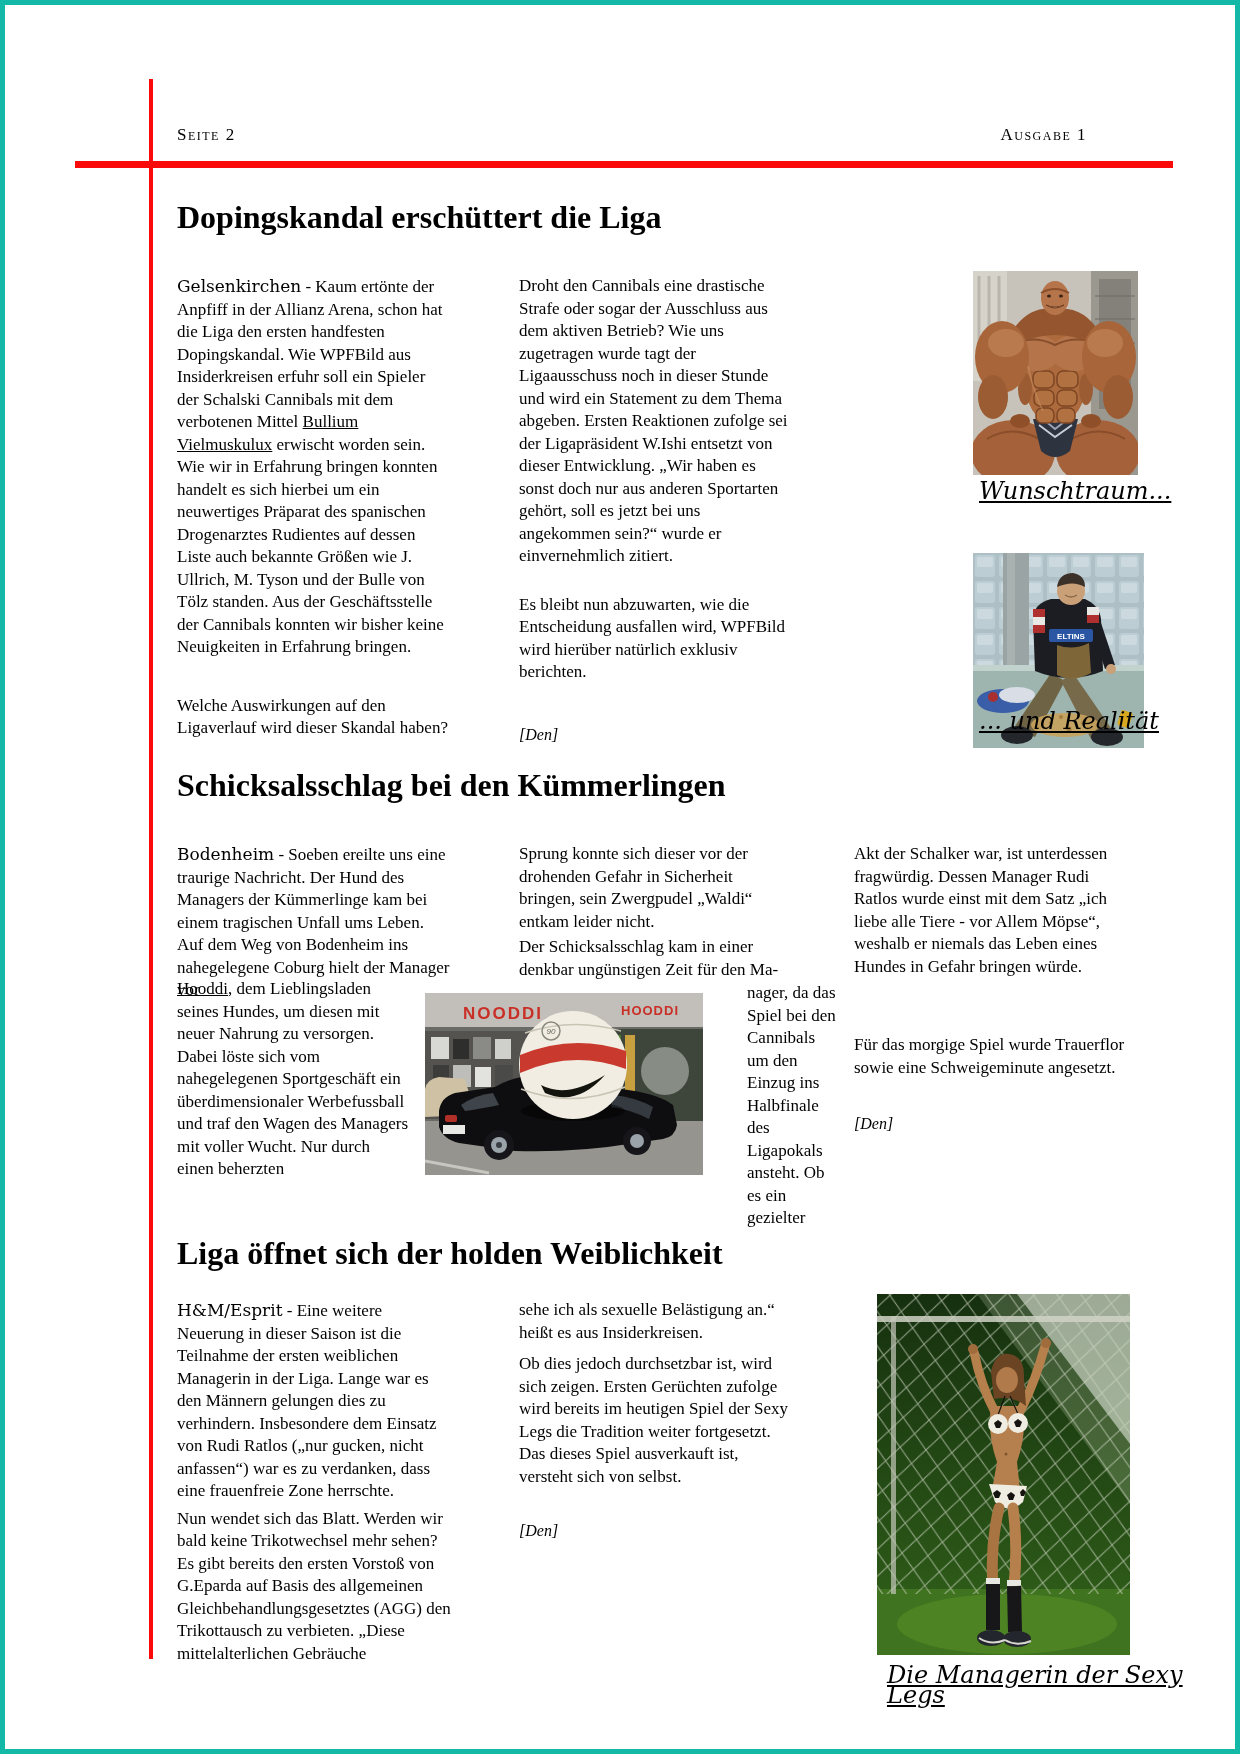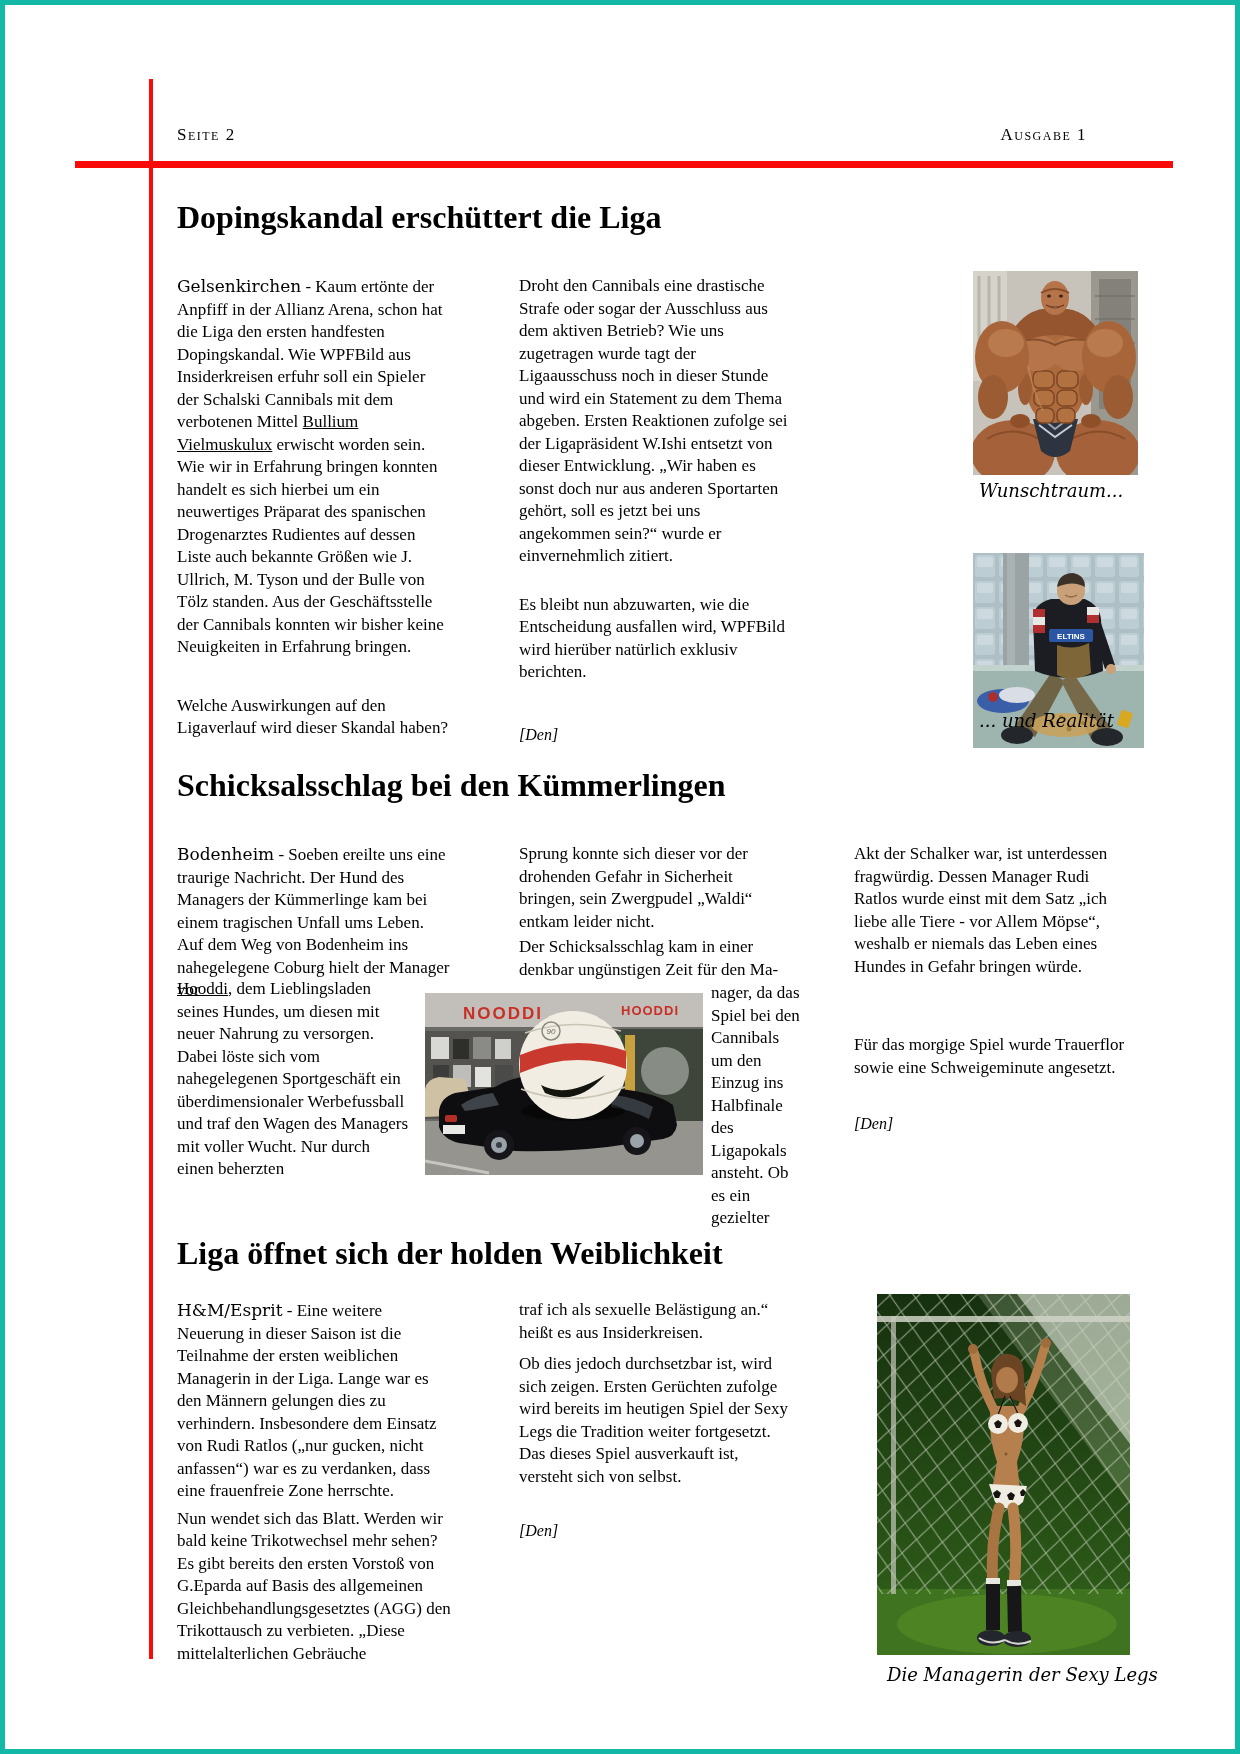--- a/index.html
+++ b/index.html
@@ -20,38 +20,38 @@
   .col p{margin:0;}
   #a1-col1{left:172px;top:270px;width:272px;}
   #a1-col2{left:514px;top:270px;width:272px;}
   #a1-col1 .p2{margin-top:36px;}
   #a1-col2 .p2{margin-top:26px;}
   #a1-col2 .sig{margin-top:40px;}
   #a2-col1a{left:172px;top:838px;width:274px;}
   #a2-col1b{left:172px;top:973px;width:234px;}
   #a2-col2a{left:514px;top:838px;width:274px;}
   #a2-col2a .p2{margin-top:3px;}
-  #a2-col2b{left:706px;top:977px;width:92px;}
+  #a2-col2b{left:742px;top:977px;width:92px;}
   #a2-col3{left:849px;top:838px;width:280px;}
   #a2-col3 .p2{margin-top:56px;}
   #a2-col3 .sig{margin-top:34px;}
   #a3-col1{left:172px;top:1294px;width:274px;}
   #a3-col1 .p2{margin-top:5px;}
   #a3-col2{left:514px;top:1294px;width:274px;}
   #a3-col2 .p2{margin-top:9px;}
   #a3-col2 .sig{margin-top:32px;}
   .dateline{font-family:"DejaVu Serif",serif;}
   .u{text-decoration:underline;}
   .sig{font-style:italic;font-size:16px;}
   .figure{position:absolute;margin:0;line-height:0;}
   #a1-fig1{left:968px;top:266px;}
   #a1-fig2{left:968px;top:507px;margin-top:41px;}
   #a2-fig{left:420px;top:988px;}
   #a3-fig{left:872px;top:1289px;}
-  .caption{position:absolute;font-family:"DejaVu Serif",serif;font-style:italic;font-size:18px;line-height:20px;}
+  .caption{position:absolute;font-family:"DejaVu Serif",serif;font-style:italic;font-size:24px;line-height:20px;text-decoration:underline;}
   #a1-cap1{left:974px;top:476px;}
   #a1-cap2{left:974px;top:706px;text-align:right;}
   #a3-cap{left:882px;top:1660px;}
 </style>
 </head>
 <body>
 
 <div class="page">
 
   <div class="rule vline" style="background: rgb(251, 10, 10);"></div>
@@ -256,21 +256,21 @@
   </div>
 
   <h1 id="a3-title">Liga öffnet sich der holden Weiblichkeit</h1>
 
   <div class="col" id="a3-col1">
     <p class="p1"><span class="dateline">H&amp;M/Esprit</span><span> - Eine weitere Neuerung in dieser Saison ist die Teilnahme der ersten weiblichen Managerin in der Liga. Lange war es den Männern gelungen dies zu verhindern. Insbesondere dem Einsatz von Rudi Ratlos („nur gucken, nicht anfassen“) war es zu verdanken, dass eine frauenfreie Zone herrschte.</span></p>
     <p class="p2">Nun wendet sich das Blatt. Werden wir bald keine Trikotwechsel mehr sehen? Es gibt bereits den ersten Vorstoß von G.Eparda auf Basis des allgemeinen Gleichbehandlungsgesetztes (AGG) den Trikottausch zu verbieten. „Diese mittelalterlichen Gebräuche</p>
   </div>
 
   <div class="col" id="a3-col2">
-    <p class="p1">traf ich als sexuelle Belästigung an.“ heißt es aus Insiderkreisen.</p>
+    <p class="p1">sehe ich als sexuelle Belästigung an.“ heißt es aus Insiderkreisen.</p>
     <p class="p2">Ob dies jedoch durchsetzbar ist, wird sich zeigen. Ersten Gerüchten zufolge wird bereits im heutigen Spiel der Sexy Legs die Tradition weiter fortgesetzt. Das dieses Spiel ausverkauft ist, versteht sich von selbst.</p>
     <p class="sig">[Den]</p>
   </div>
 
   <div class="figure" id="a3-fig">
     <svg width="253" height="361" viewBox="0 0 253 361" xmlns="http://www.w3.org/2000/svg">
       <defs>
         <linearGradient id="field" x1="0" y1="0" x2="0" y2="1">
           <stop offset="0" stop-color="#16300f"></stop>
           <stop offset="0.75" stop-color="#2a5517"></stop>

